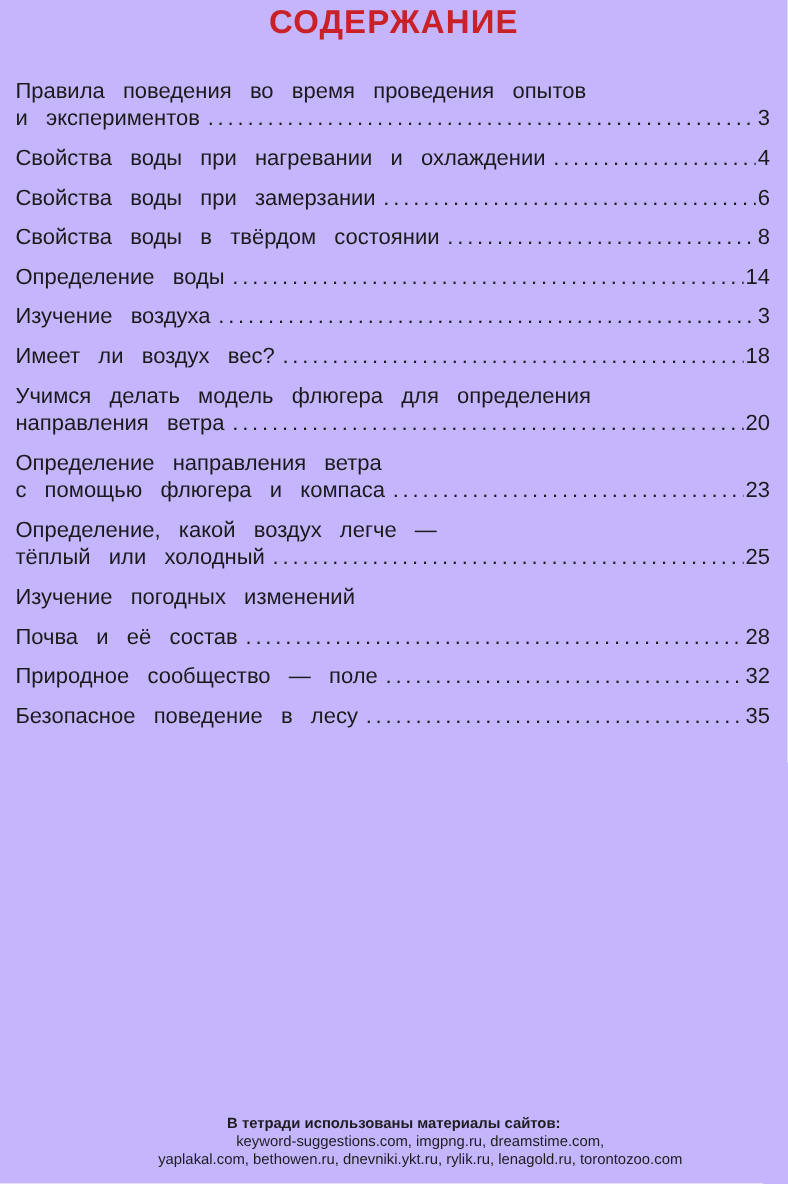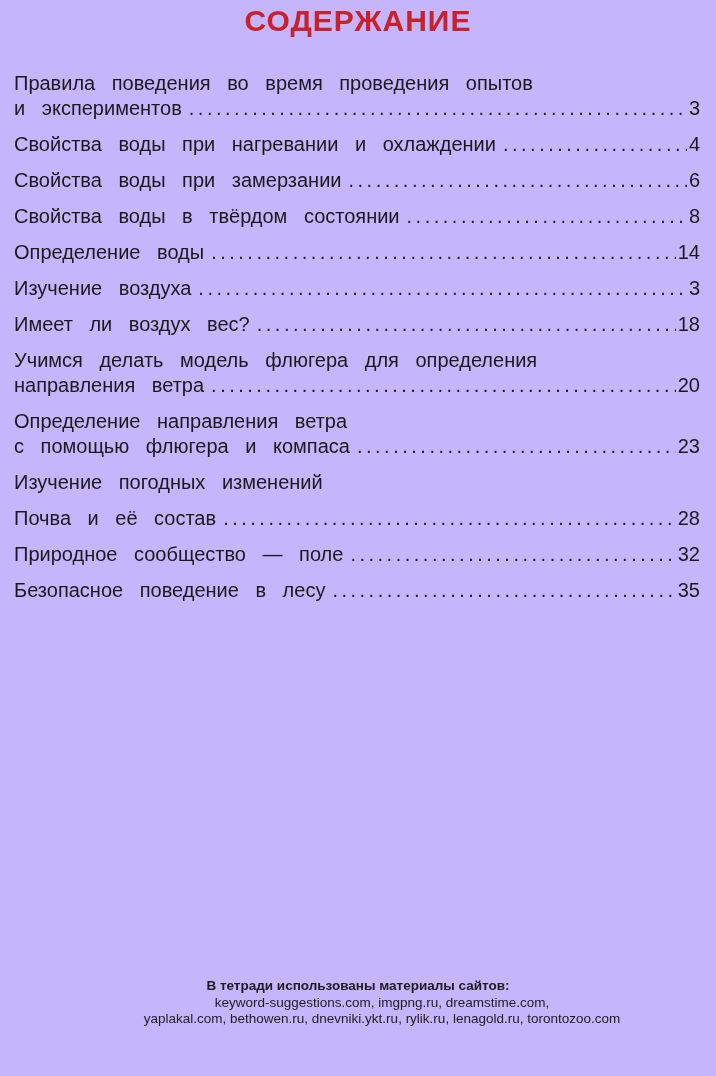--- a/index.html
+++ b/index.html
@@ -53,21 +53,21 @@
     content: "..........................................................................................................................";
     letter-spacing: 3.5px;
   }
   .toc-page-num {
     flex: 0 0 auto;
     word-spacing: normal;
     white-space: nowrap;
   }
   .footer {
     position: absolute;
-    top: 978px;
+    top: 1013px;
     left: 0;
     right: 0;
     text-align: center;
     font-size: 13.5px;
     line-height: 16.5px;
     color: #1d1d1d;
   }
   .footer-heading { font-weight: bold; }
   .footer-line { font-weight: normal; margin-left: 48px; }
 </style>
@@ -137,20 +137,28 @@
       </div>
       <div class="toc-entry">
         <div class="toc-line"><span class="toc-text">Определение направления ветра</span></div>
         <div class="toc-line toc-line-leader">
           <span class="toc-text">с помощью флюгера и компаса</span>
           <span class="toc-dots"></span>
           <span class="toc-page-num">23</span>
         </div>
       </div>
       <div class="toc-entry">
+        <div class="toc-line"><span class="toc-text">Определение, какой воздух легче —</span></div>
+        <div class="toc-line toc-line-leader">
+          <span class="toc-text">тёплый или холодный</span>
+          <span class="toc-dots"></span>
+          <span class="toc-page-num">25</span>
+        </div>
+      </div>
+      <div class="toc-entry">
         <div class="toc-line"><span class="toc-text">Изучение погодных изменений</span></div>
       </div>
       <div class="toc-entry">
         <div class="toc-line toc-line-leader">
           <span class="toc-text">Почва и её состав</span>
           <span class="toc-dots"></span>
           <span class="toc-page-num">28</span>
         </div>
       </div>
       <div class="toc-entry">

